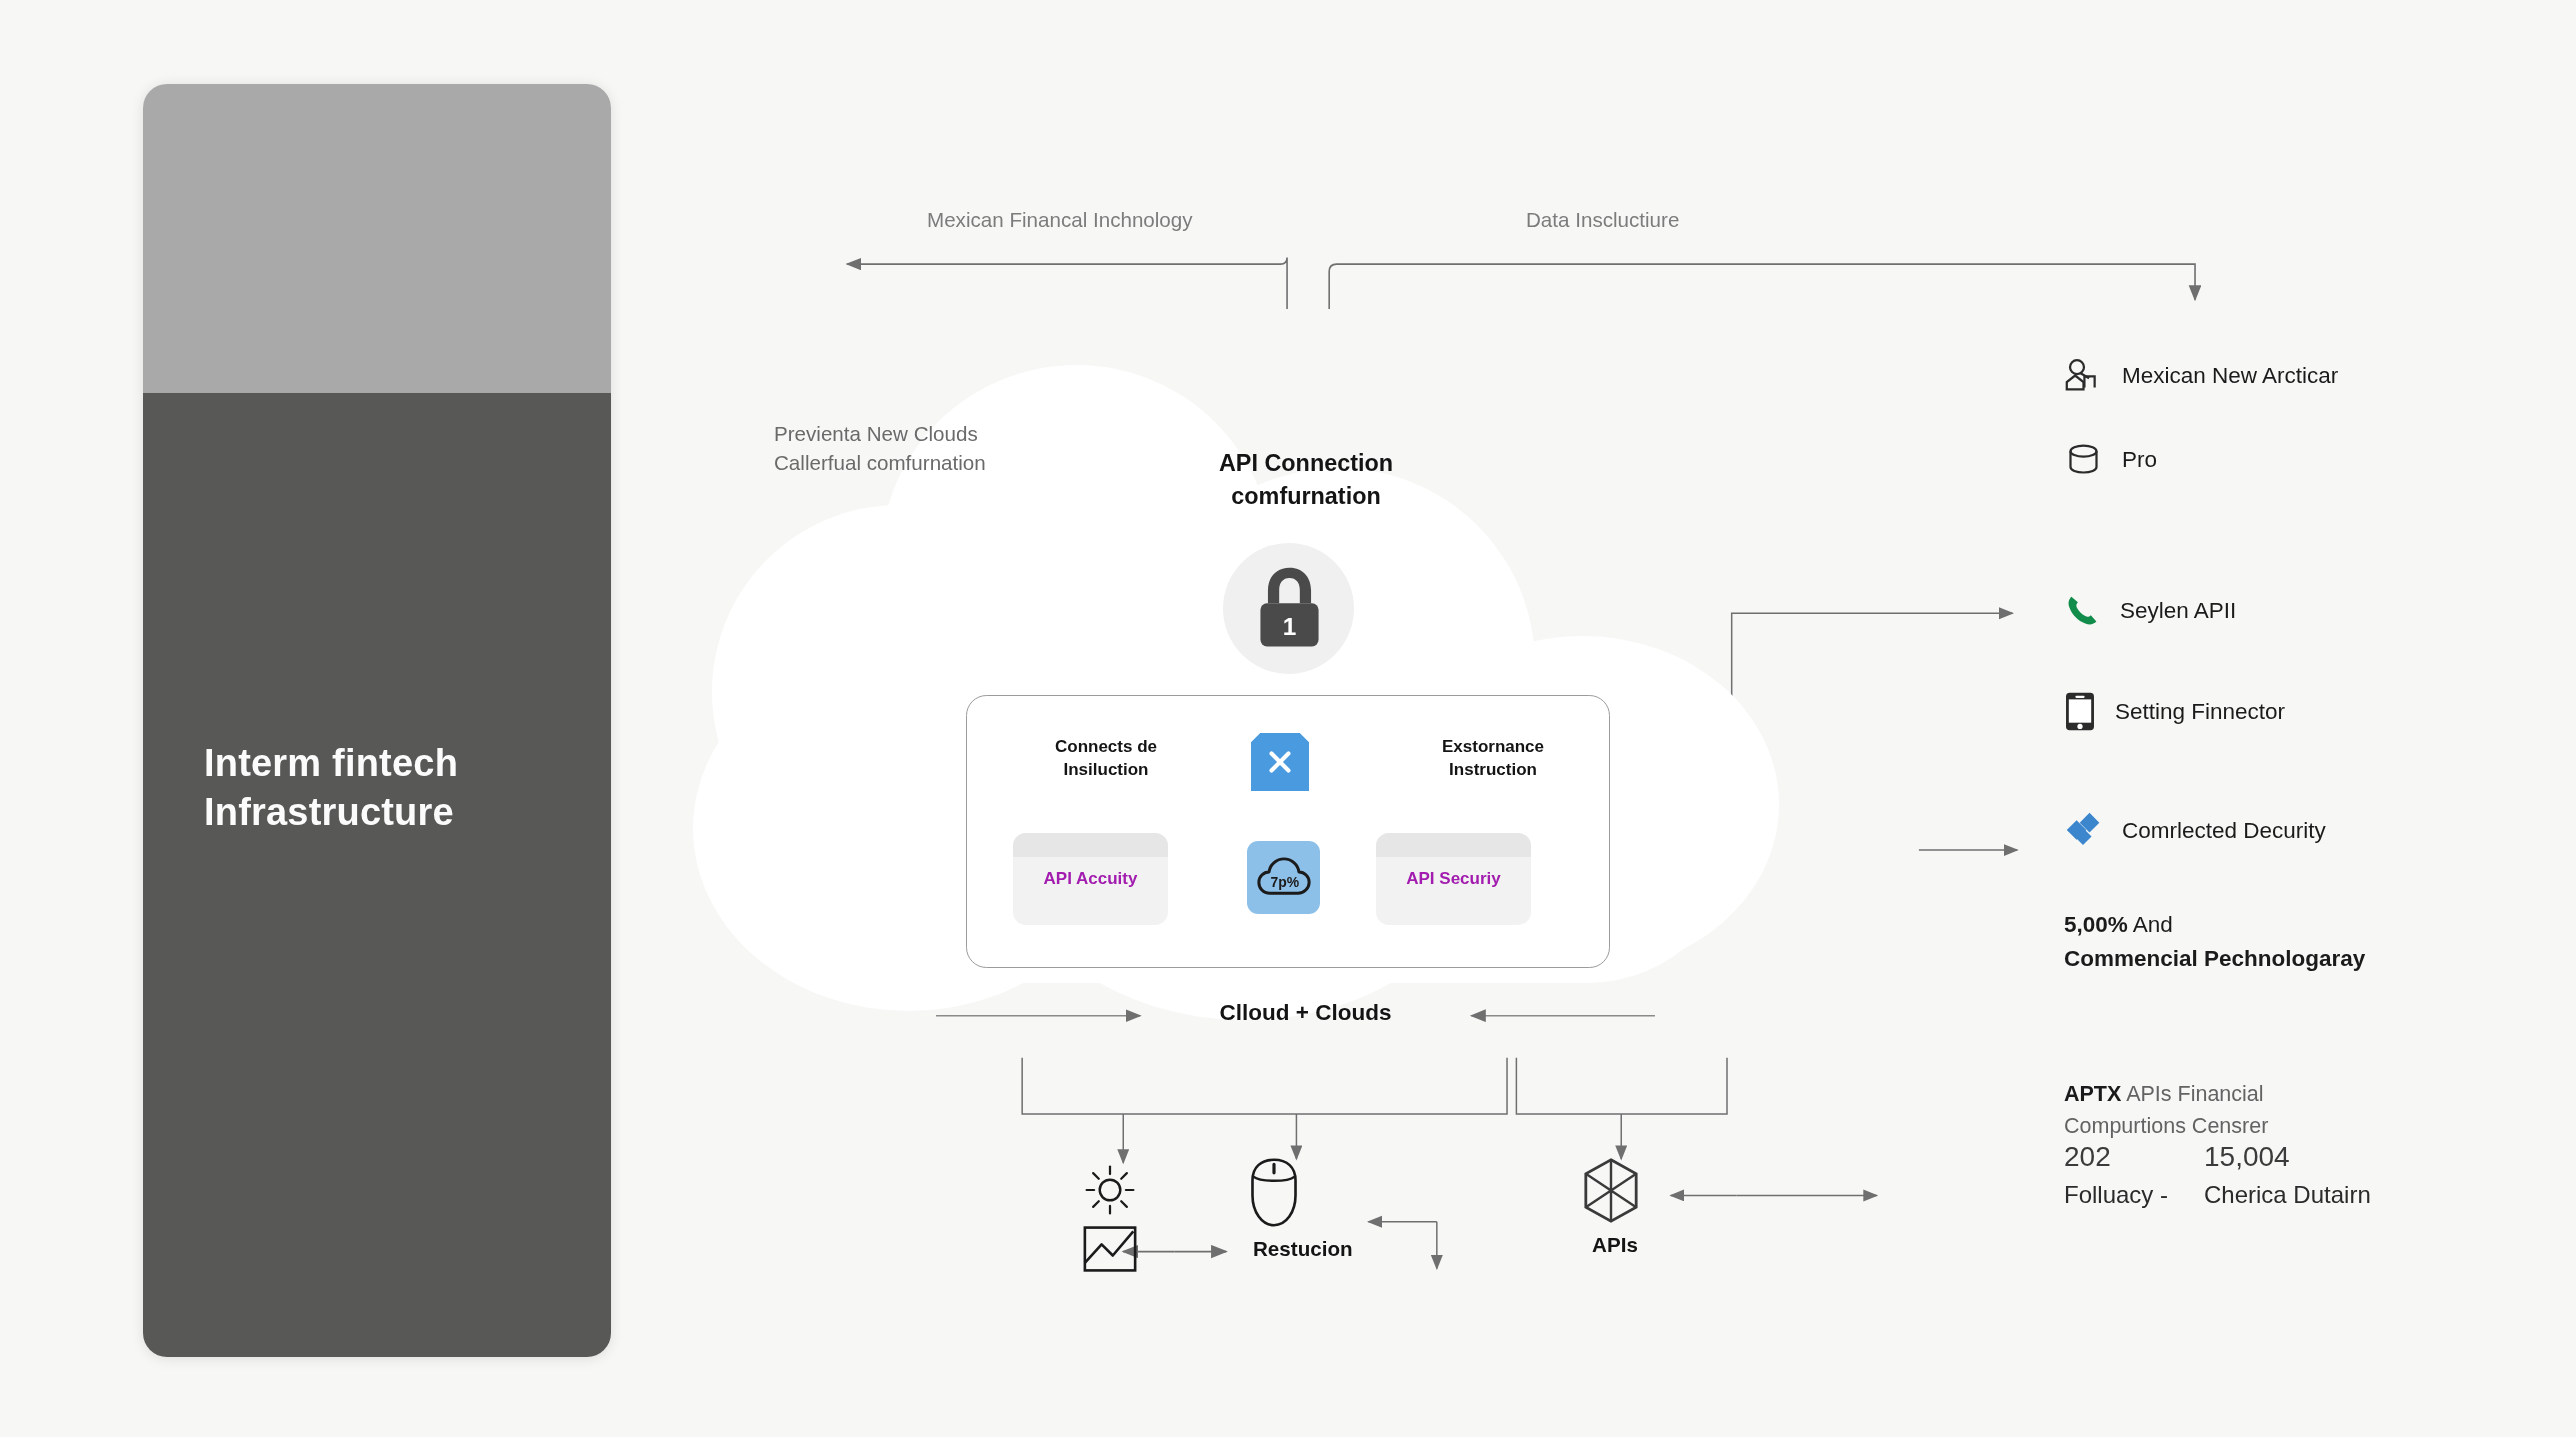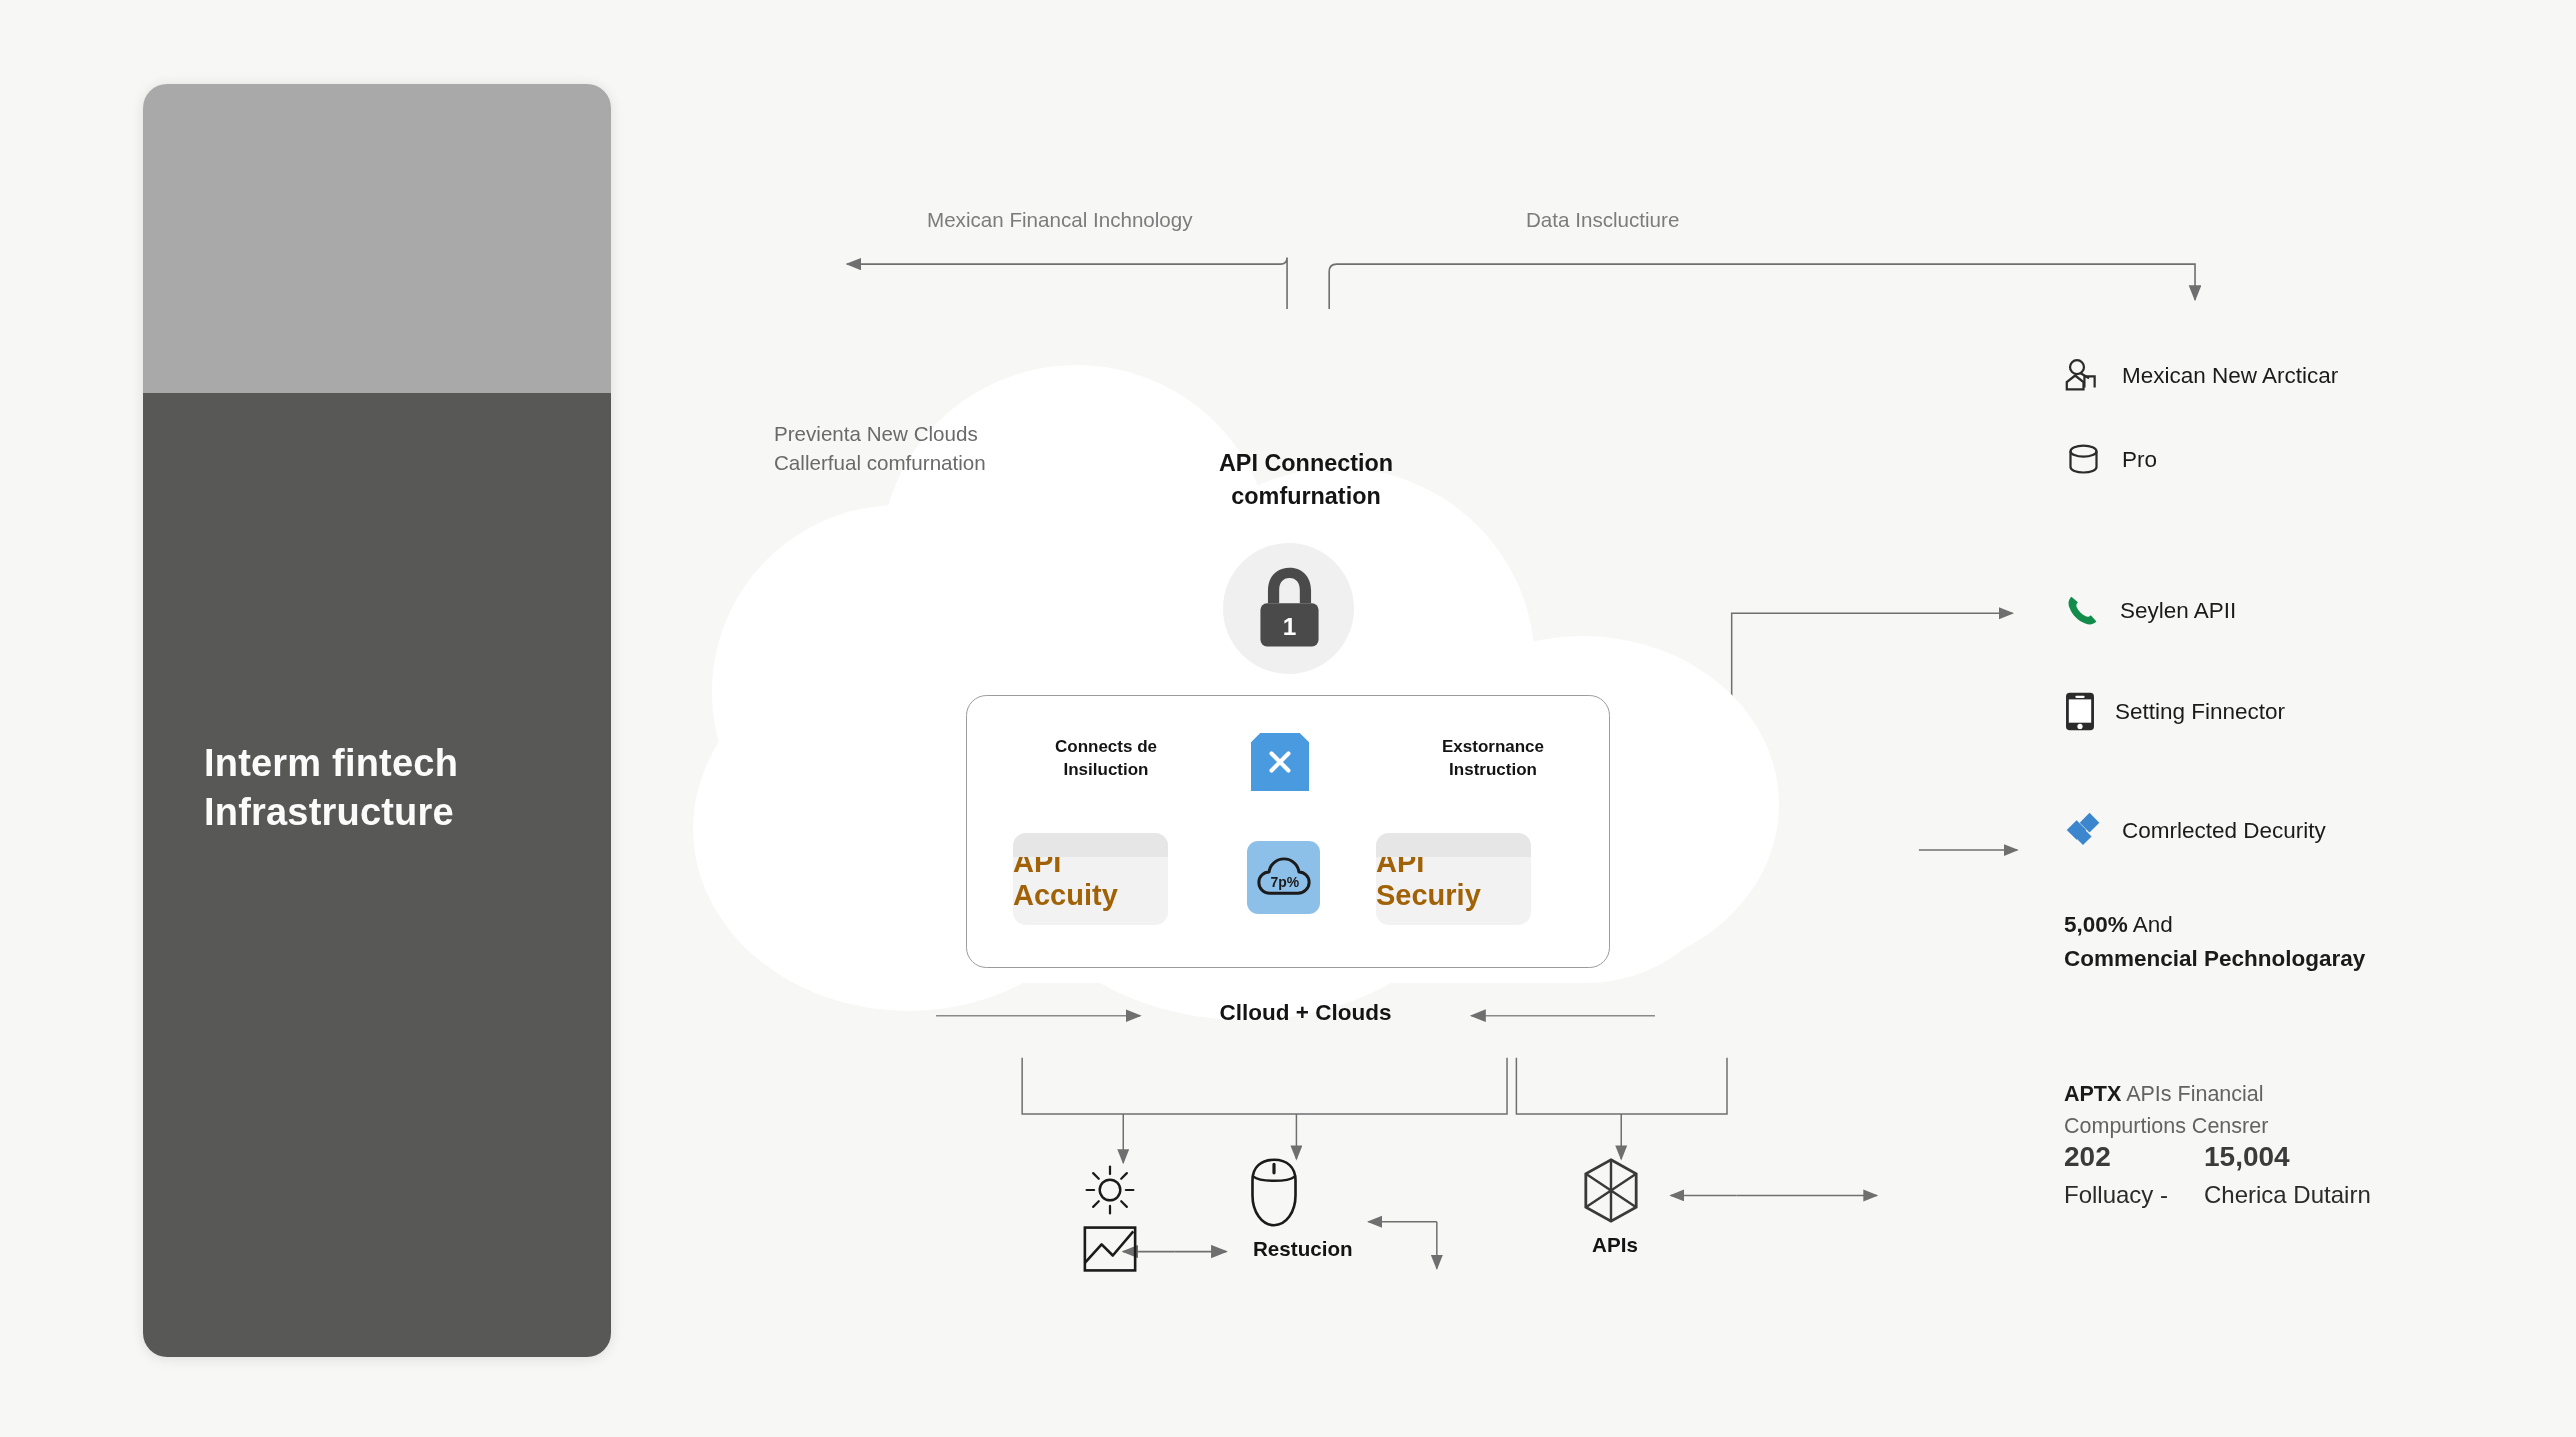--- a/index.html
+++ b/index.html
@@ -57,21 +57,21 @@
   .grp-title{
     position:absolute;width:234px;text-align:center;
     font-size:17px;font-weight:700;color:#141414;line-height:1.38;
   }
   #grp-left{left:989px;top:735px;}
   #grp-right{left:1376px;top:735px;}
 
   .tile{
     position:absolute;width:155px;height:92px;border-radius:13px;
     background:#f2f2f2;display:flex;align-items:center;justify-content:center;
-    font-size:29px;font-weight:700;color:#a16207;
+    font-size:17px;font-weight:700;color:#a21caf;
   }
   #tile-left{left:1013px;top:833px;}
   #tile-right{left:1376px;top:833px;}
   .tile-cap{
     position:absolute;left:0;right:0;top:0;height:24px;
     background:#e6e6e6;border-radius:13px 13px 0 0;
   }
 
   .x-badge{
     position:absolute;left:1251px;top:733px;width:58px;height:58px;
@@ -111,21 +111,21 @@
 
   .side-block{position:absolute;left:2064px;color:#1b1b1b;}
   #side-stat{top:1137px;font-size:24px;line-height:1.45;}
   #side-pct{top:908px;font-size:22.5px;line-height:1.5;font-weight:700;}
   #side-pct .thin{font-weight:400;}
   #side-aptx{top:1078px;font-size:21.5px;line-height:1.5;color:#636363;}
   #side-aptx b{color:#1b1b1b;font-weight:700;}
 
   .stat-grid{display:flex;gap:0;}
   .stat-col{width:140px;}
-  .stat-num{font-size:28px;font-weight:700;color:#3b3b3b;}
+  .stat-num{font-size:28px;font-weight:400;color:#3b3b3b;}
   .stat-cap{font-size:24px;color:#2b2b2b;white-space:nowrap;}
 
   svg{display:block;overflow:visible;}
 </style>
 </head>
 <body>
 
 <div id="stage">
 
   <div class="left-panel">

